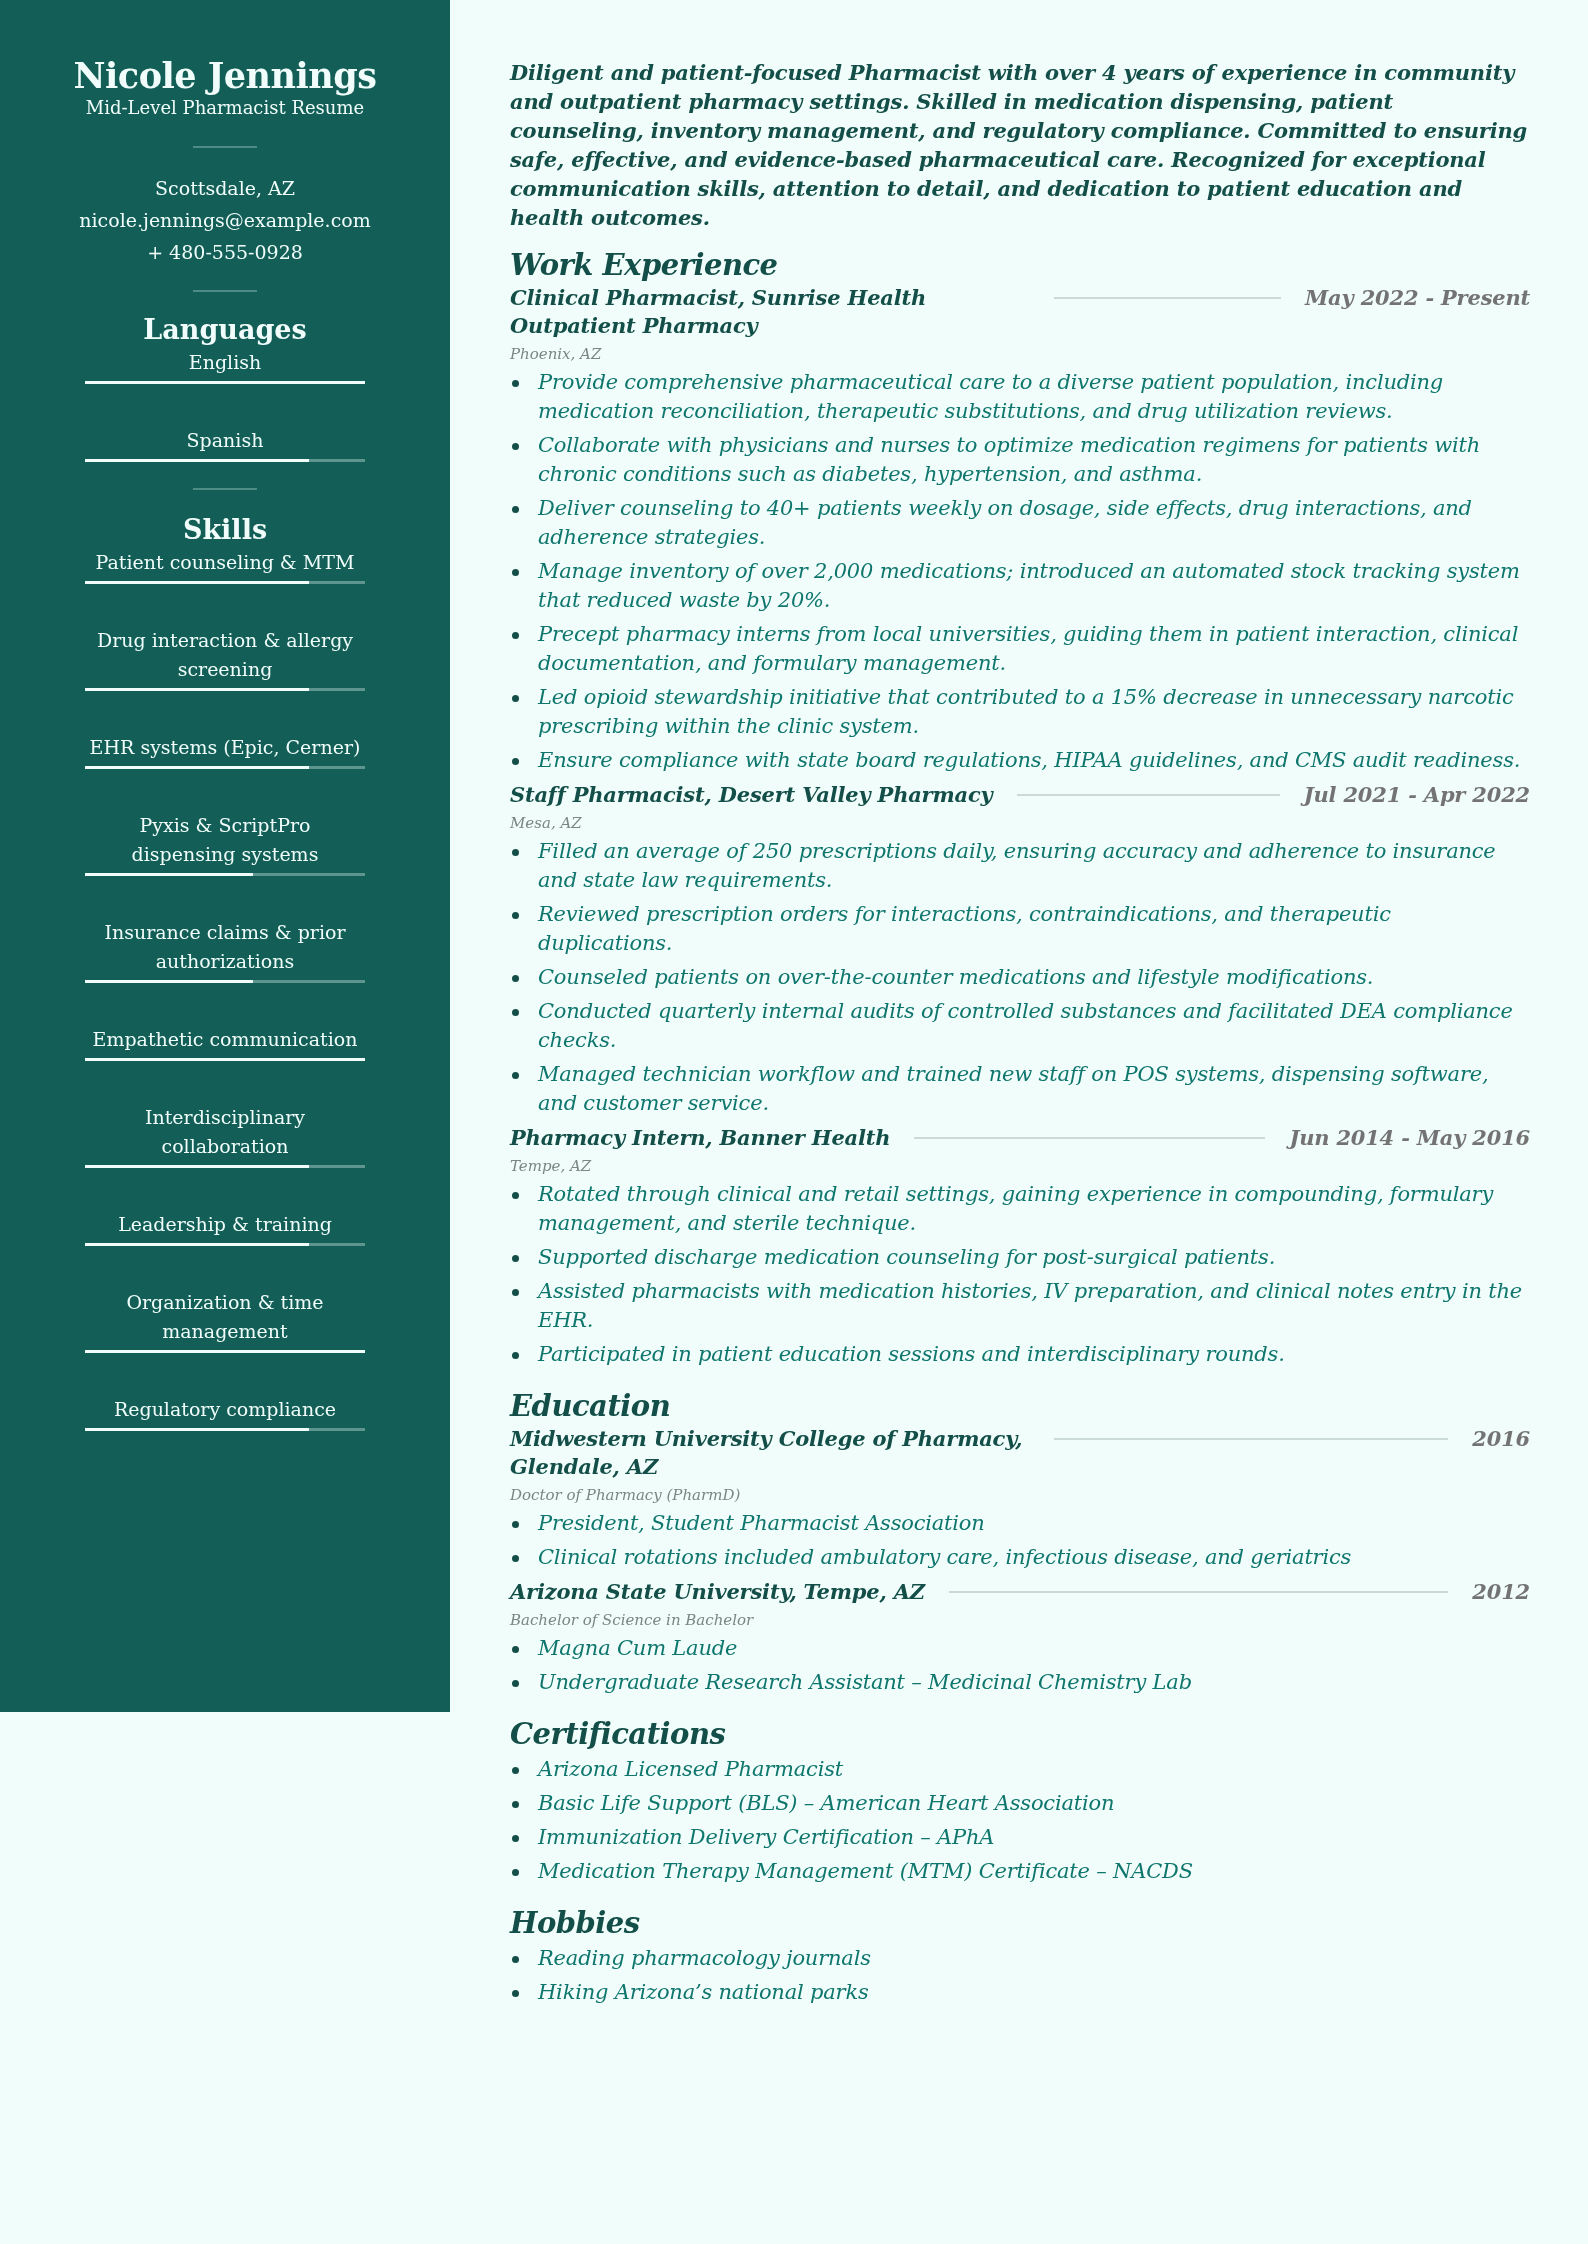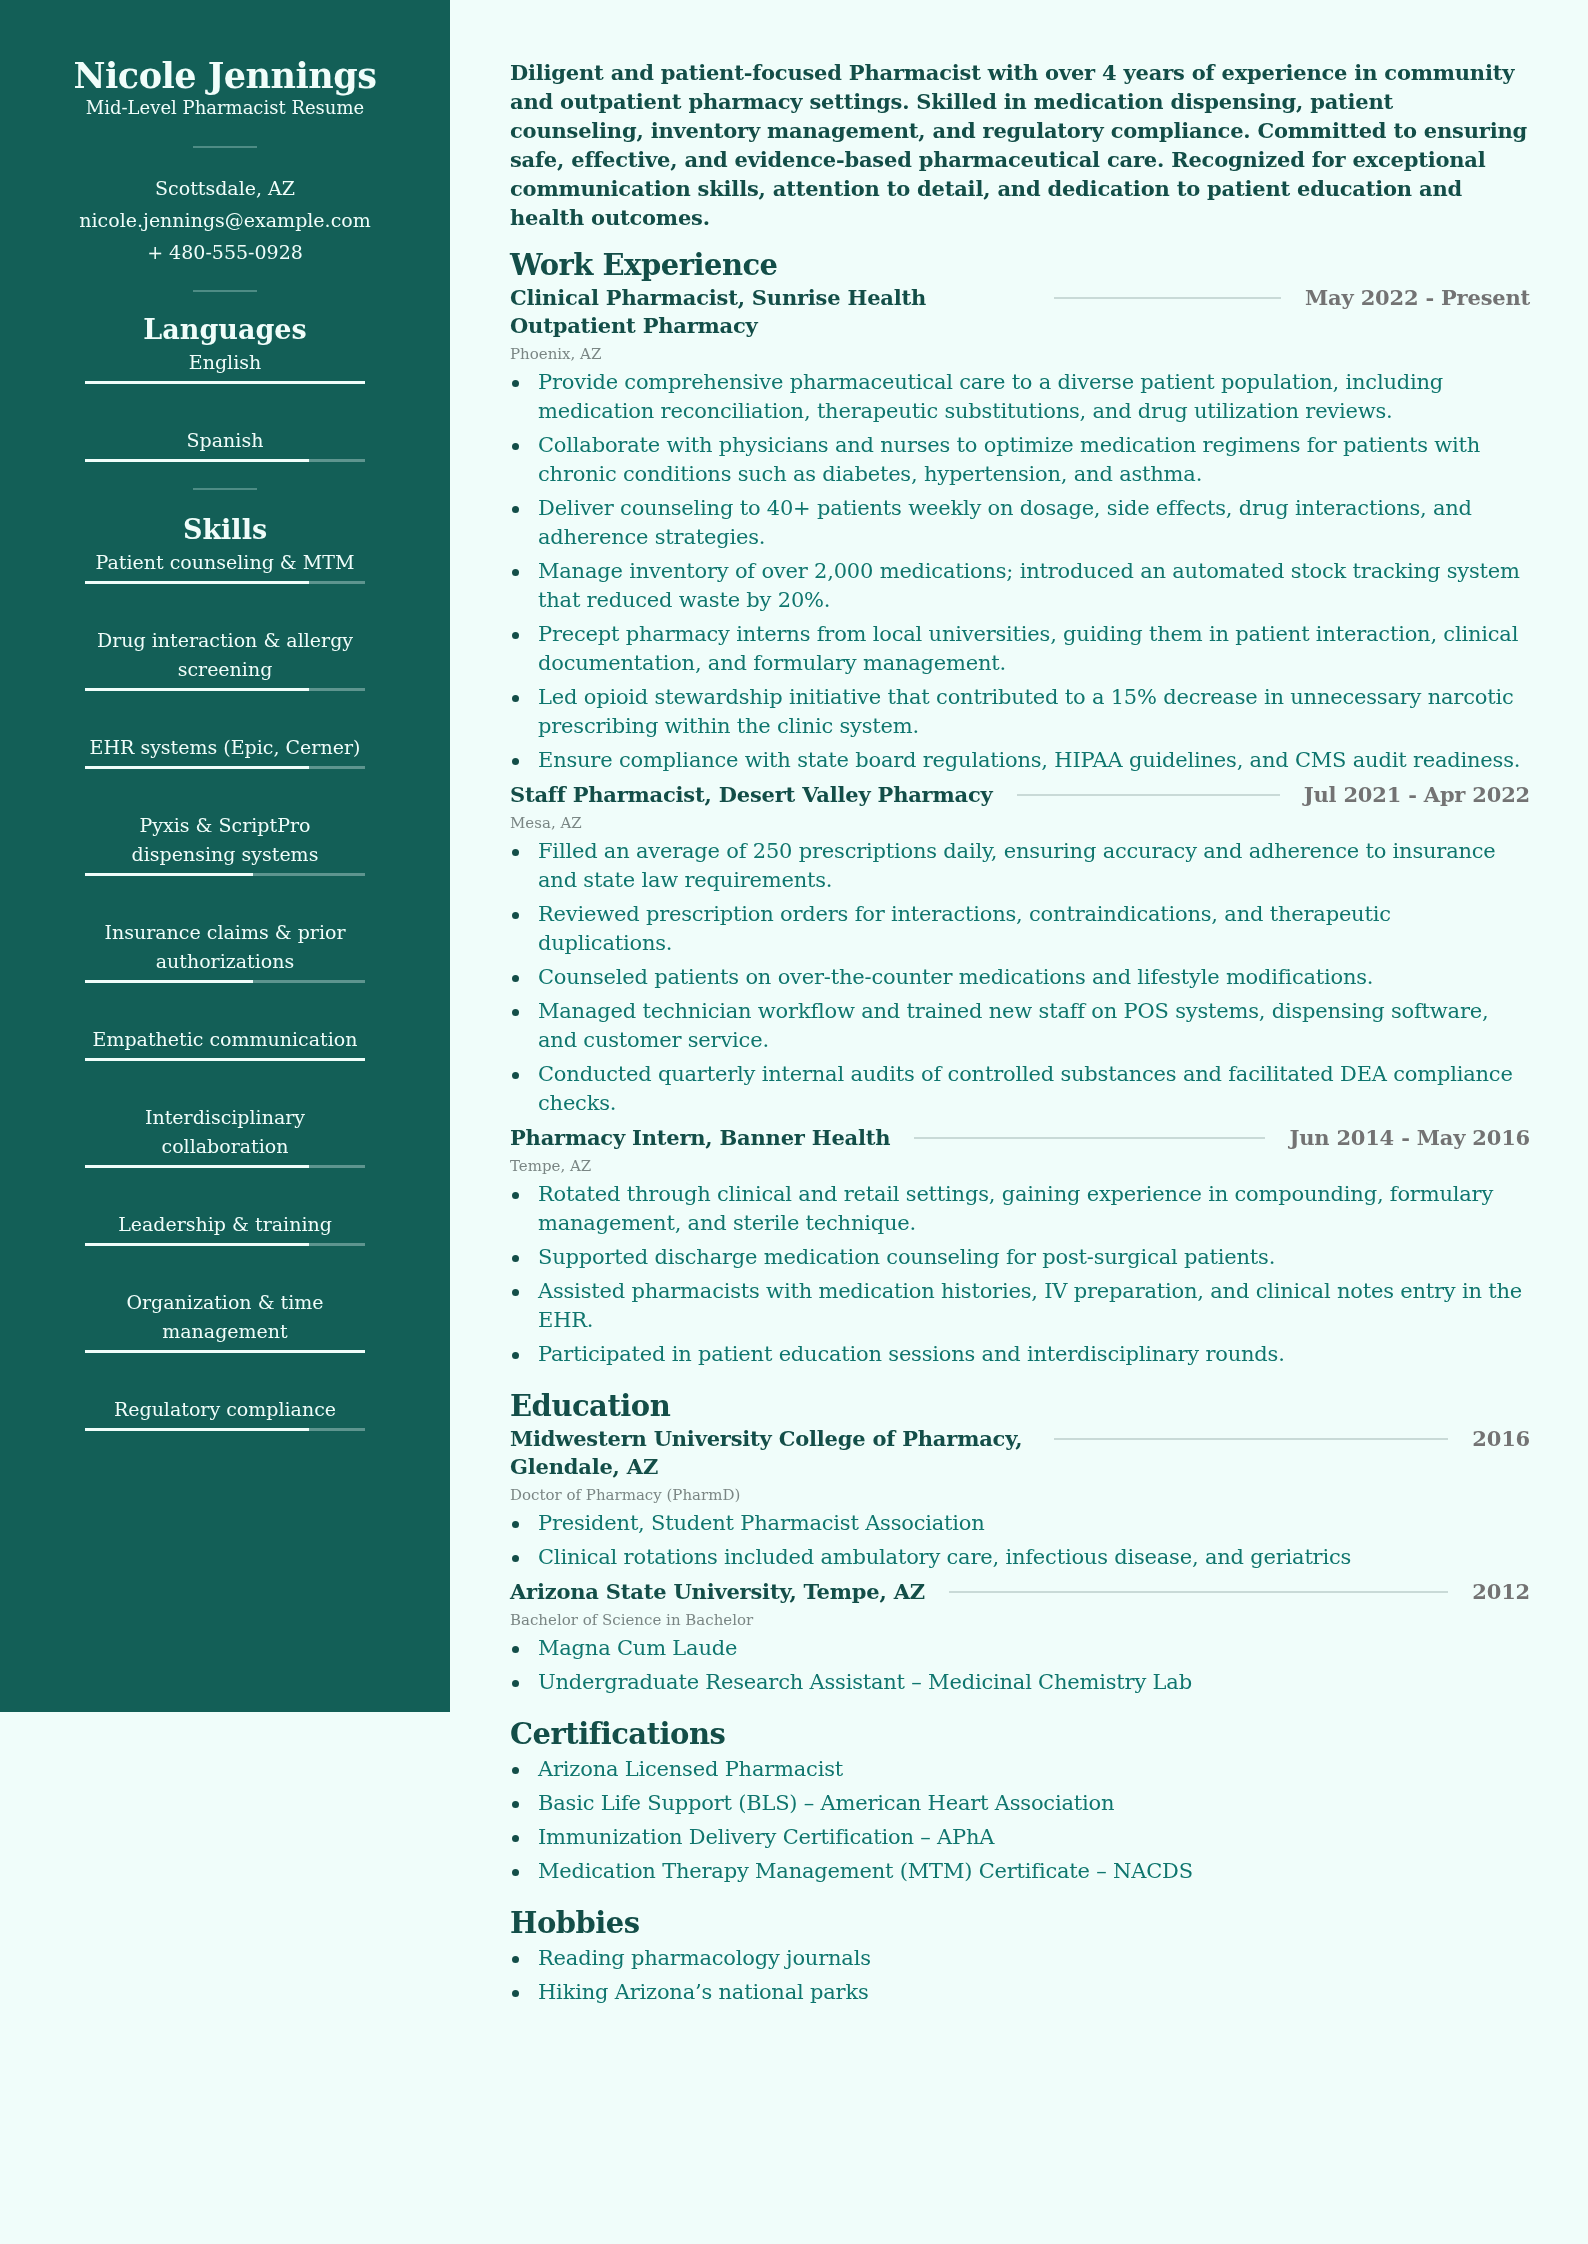--- a/index.html
+++ b/index.html
@@ -48,21 +48,21 @@
     position: relative; height: 3px; width: 280px;
     background: #5E958F; margin-top: 4px;
   }
   .meter-fill {
     position: absolute; left: 0; top: 0; height: 3px; background: #F0FDFA;
   }
   .sep.s3 { margin-top: -16px; }
   .skills-heading { margin-top: 22px; }
 
   .main {
-    position: absolute; left: 510px; top: 58px; width: 1020px;
+    position: absolute; left: 510px; top: 58px; width: 1020px; font-style: italic;
   }
   .summary {
     font-size: 21px; font-weight: bold; line-height: 29px;
     color: #134E48; letter-spacing: -0.2px;
   }
   .section-title {
     font-size: 29px; font-weight: bold; line-height: 38px;
     color: #134E48; letter-spacing: -0.5px;
     margin-top: 14px;
   }
@@ -220,22 +220,22 @@
         <div class="entry-head">
           <div class="entry-title">Staff Pharmacist, Desert Valley Pharmacy</div>
           <div class="entry-line"></div>
           <div class="entry-date">Jul 2021 - Apr 2022</div>
         </div>
         <div class="entry-sub">Mesa, AZ</div>
         <ul class="bullets">
           <li>Filled an average of 250 prescriptions daily, ensuring accuracy and adherence to insurance and state law requirements.</li>
           <li>Reviewed prescription orders for interactions, contraindications, and therapeutic duplications.</li>
           <li>Counseled patients on over-the-counter medications and lifestyle modifications.</li>
+          <li>Conducted quarterly internal audits of controlled substances and facilitated DEA compliance checks.</li>
           <li>Managed technician workflow and trained new staff on POS systems, dispensing software, and customer service.</li>
-          <li>Conducted quarterly internal audits of controlled substances and facilitated DEA compliance checks.</li>
         </ul>
       </div>
       <div class="entry">
         <div class="entry-head">
           <div class="entry-title">Pharmacy Intern, Banner Health</div>
           <div class="entry-line"></div>
           <div class="entry-date">Jun 2014 - May 2016</div>
         </div>
         <div class="entry-sub">Tempe, AZ</div>
         <ul class="bullets">

